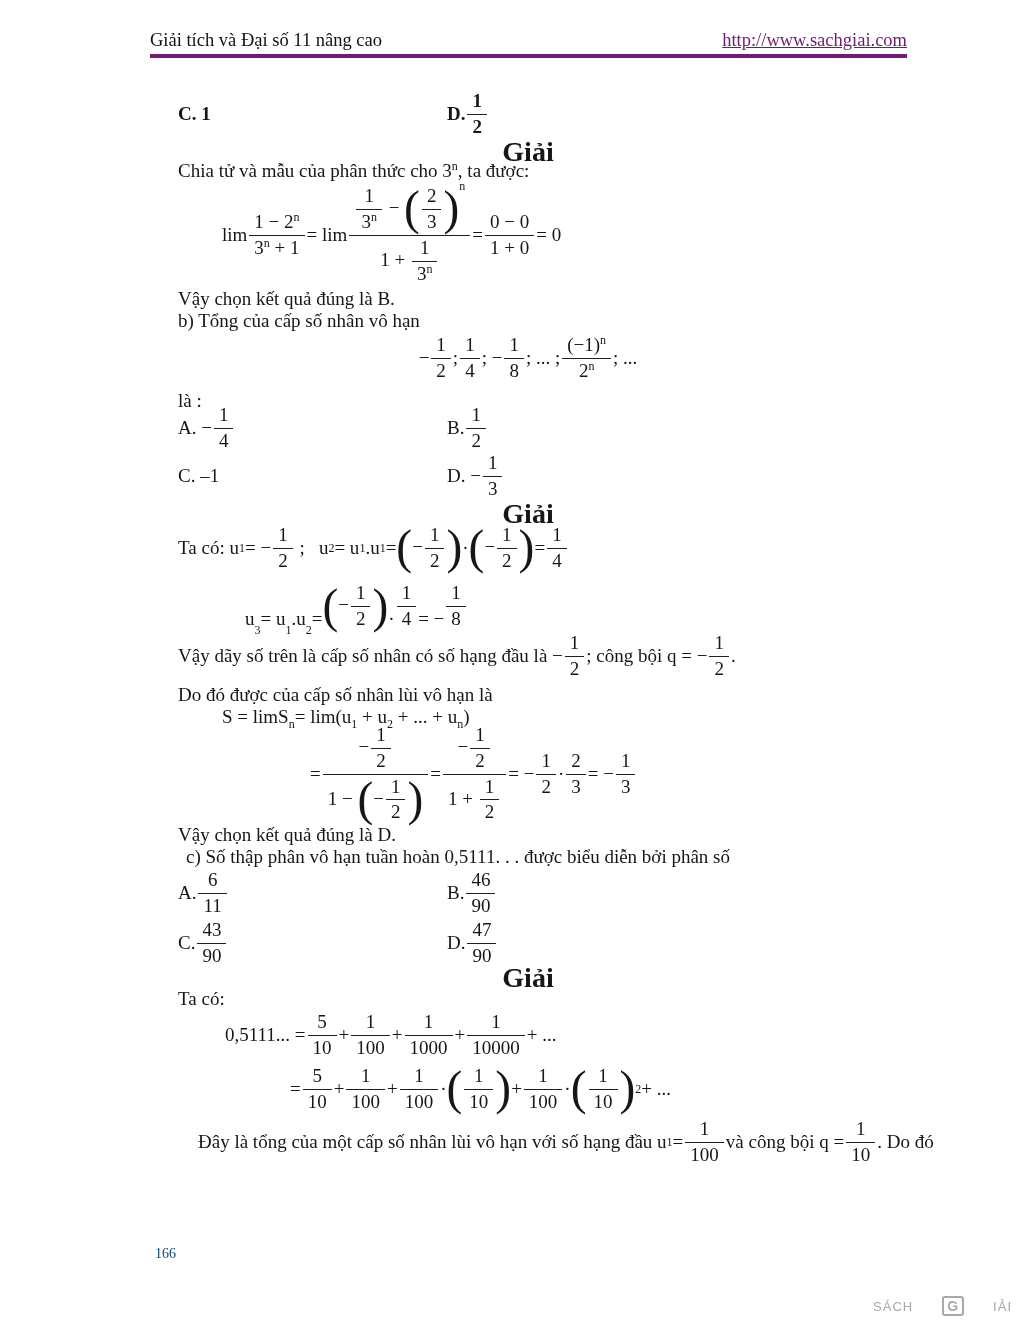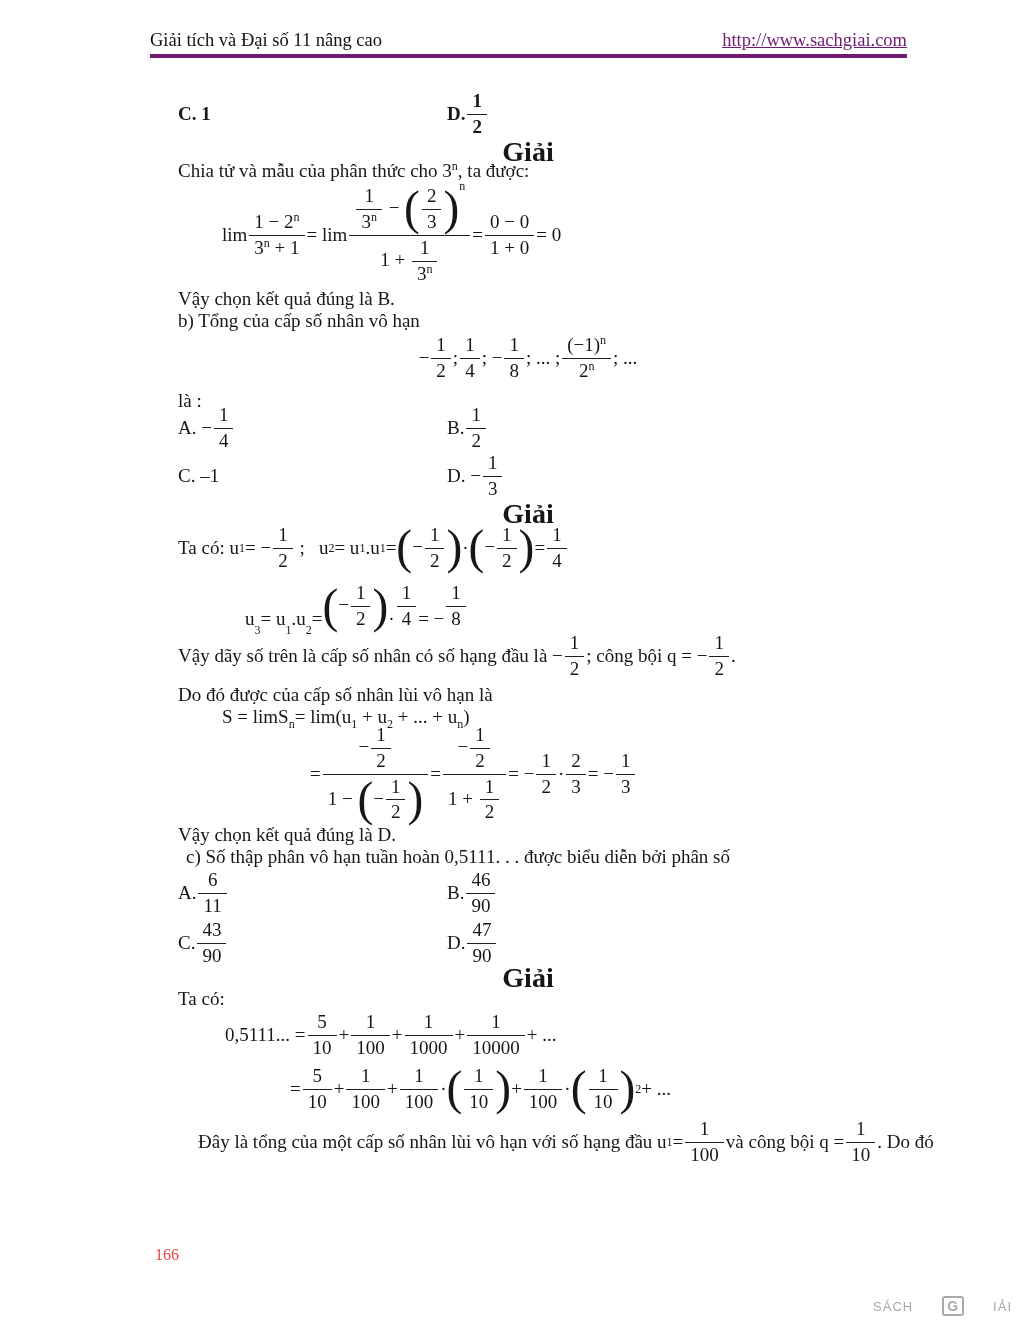--- a/index.html
+++ b/index.html
@@ -18,21 +18,21 @@
   .frac{display:inline-block;vertical-align:middle;text-align:center;margin:0 2px;line-height:1.1;}
   .fnum{display:block;padding:0 5px 2px;border-bottom:1.5px solid #1f1f1f;}
   .fden{display:block;padding:2px 5px 0;}
   sup{font-size:12px;line-height:0;}
   sub{font-size:12px;line-height:0;}
   .psup{font-size:12px;line-height:0;display:inline-block;vertical-align:24px;}
   .pgroup{display:inline-flex;align-items:center;vertical-align:middle;}
   .pglyph{font-size:250%;font-weight:400;line-height:0.75;transform:scaleY(1.02);
           font-family:"Liberation Serif",serif;}
   .giai{font-weight:bold;font-size:28px;}
-  .pagenum{font-size:16px;color:#ef4444;}
+  .pagenum{font-size:14px;color:#0c4a6e;}
   .watermark{display:flex;align-items:center;color:#a8a8a8;
              font-family:"Liberation Sans",sans-serif;font-size:13px;letter-spacing:1px;gap:28px;}
   .wm-box{border:2px solid #a8a8a8;border-radius:3px;padding:0 3px;margin:0 1px;
           font-weight:bold;font-size:14px;color:#a8a8a8;}
 </style>
 </head>
 <body>
 
 <div class="page">
 

